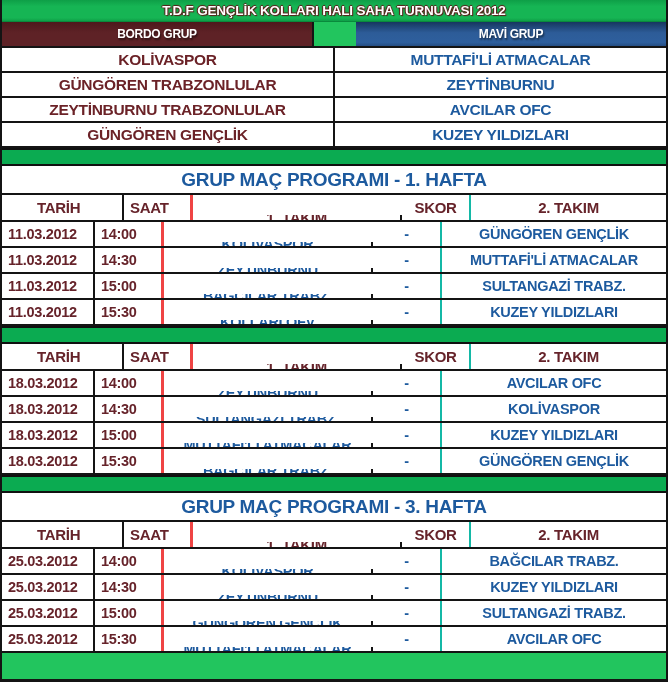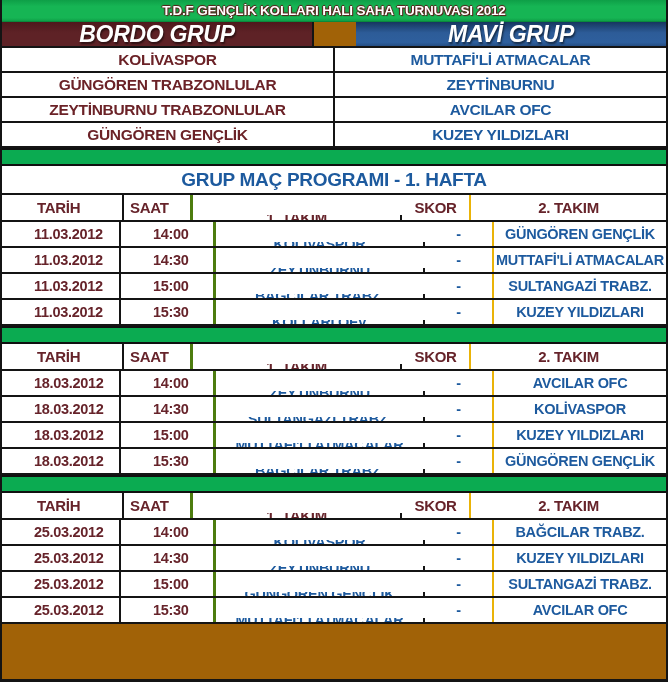--- a/index.html
+++ b/index.html
@@ -9,44 +9,43 @@
     font-family: "Liberation Sans", "DejaVu Sans", sans-serif;
     font-weight: bold;
   }
   .page {
     width: 668px;
     height: 682px;
     border-left: 2px solid #141414;
     border-right: 2px solid #141414;
     border-bottom: 3px solid #141414;
     overflow: hidden;
-    background: #a16207;
+    background: #22c55e;
   }
   
   .title-bar {
     height: 22px;
     background: linear-gradient(180deg, #0e9f47 0%, #16b554 30%, #16b554 85%, #0e9f47 100%);
     border-bottom: 1px solid #0a8a3c;
     display: flex; align-items: center; justify-content: center;
   }
   .title-bar span {
     color: #fff; font-size: 13.5px; letter-spacing: -0.2px;
     text-shadow: 1px 1px 1px #5d1616, -1px 0 1px #5d1616, 0 -1px 1px #5d1616;
   }
   
   .group-head { display: flex; height: 26px; border-bottom: 2px solid #141414; }
   .gh {
     flex: 1; display: flex; align-items: center; justify-content: center;
   }
   .gh.bordo { background: linear-gradient(180deg, #4e181c 0%, #5e2226 45%, #5e2226 100%); border-right: 2px solid #141414; }
   .gh.mavi  { background: linear-gradient(180deg, #16365f 0%, #2d5c98 45%, #2e5f9d 85%, #254e84 100%); margin-left: 42px; }
   .gh span {
-    color: #fff; font-size: 23px; letter-spacing: -0.3px;
+    color: #fff; font-size: 12px; letter-spacing: -0.3px;
     text-shadow: 1px 2px 2px rgba(0,0,0,0.55);
-    font-style: italic;
   }
   .team-row { display: flex; height: 25px; border-bottom: 2px solid #141414; background: #fff; }
   .team-cell {
     flex: 1; display: flex; align-items: center; justify-content: center;
     font-size: 15.5px; letter-spacing: -0.3px;
   }
   .team-cell.bordo { color: #6b2227; border-right: 2px solid #141414; }
   .team-cell.mavi  { color: #1d5a9e; }
   
   .green-bar {
@@ -64,27 +63,27 @@
   .week-title span { color: #1d5a9e; font-size: 19px; letter-spacing: -0.3px; }
   
   .sched-row { display: flex; border-bottom: 2px solid #141414; background: #fff; }
   .sched-row.head { height: 27px; padding-left: 29px; }
   .sched-row.data { height: 26px; }
   .cell {
     display: flex; align-items: center; justify-content: center;
     font-size: 14.5px; letter-spacing: -0.3px; overflow: hidden; white-space: nowrap;
   }
   .c-date  { width: 93px;  justify-content: flex-start; padding-left: 6px; border-right: 2px solid #141414; }
-  .c-time  { width: 69px;  justify-content: flex-start; padding-left: 6px; border-right: 3px solid #4d7c0f; }
+  .c-time  { width: 69px;  justify-content: flex-start; padding-left: 6px; border-right: 3px solid #ef4444; }
   .c-team1 { width: 209px; border-right: 2px solid #141414; margin-top: 20px; }
-  .c-score { width: 69px;  border-right: 2px solid #eab308; }
+  .c-score { width: 69px;  border-right: 2px solid #14b8a6; }
   .c-team2 { flex: 1; }
   .sched-row.head .cell { color: #66232a; font-size: 15px; }
   .sched-row.data .c-date,
-  .sched-row.data .c-time { color: #66232a; margin-left: 26px; }
+  .sched-row.data .c-time { color: #66232a; }
   .sched-row.data .c-team1,
   .sched-row.data .c-score,
   .sched-row.data .c-team2 { color: #1d5a9e; }
 </style>
 </head>
 <body>
 
 <div class="page">
 
   <div class="title-bar">
@@ -193,20 +192,23 @@
     <div class="sched-row data">
       <div class="cell c-date">18.03.2012</div>
       <div class="cell c-time">15:30</div>
       <div class="cell c-team1">BAĞCILAR TRABZ.</div>
       <div class="cell c-score">-</div>
       <div class="cell c-team2">GÜNGÖREN GENÇLİK</div>
     </div>
   </div>
 
   <div class="green-bar"></div>
+  <div class="week-title">
+    <span>GRUP MAÇ PROGRAMI - 3. HAFTA</span>
+  </div>
   <div>
     <div class="sched-row head">
       <div class="cell c-date">TARİH</div>
       <div class="cell c-time">SAAT</div>
       <div class="cell c-team1">1. TAKIM</div>
       <div class="cell c-score">SKOR</div>
       <div class="cell c-team2">2. TAKIM</div>
     </div>
     <div class="sched-row data">
       <div class="cell c-date">25.03.2012</div>

